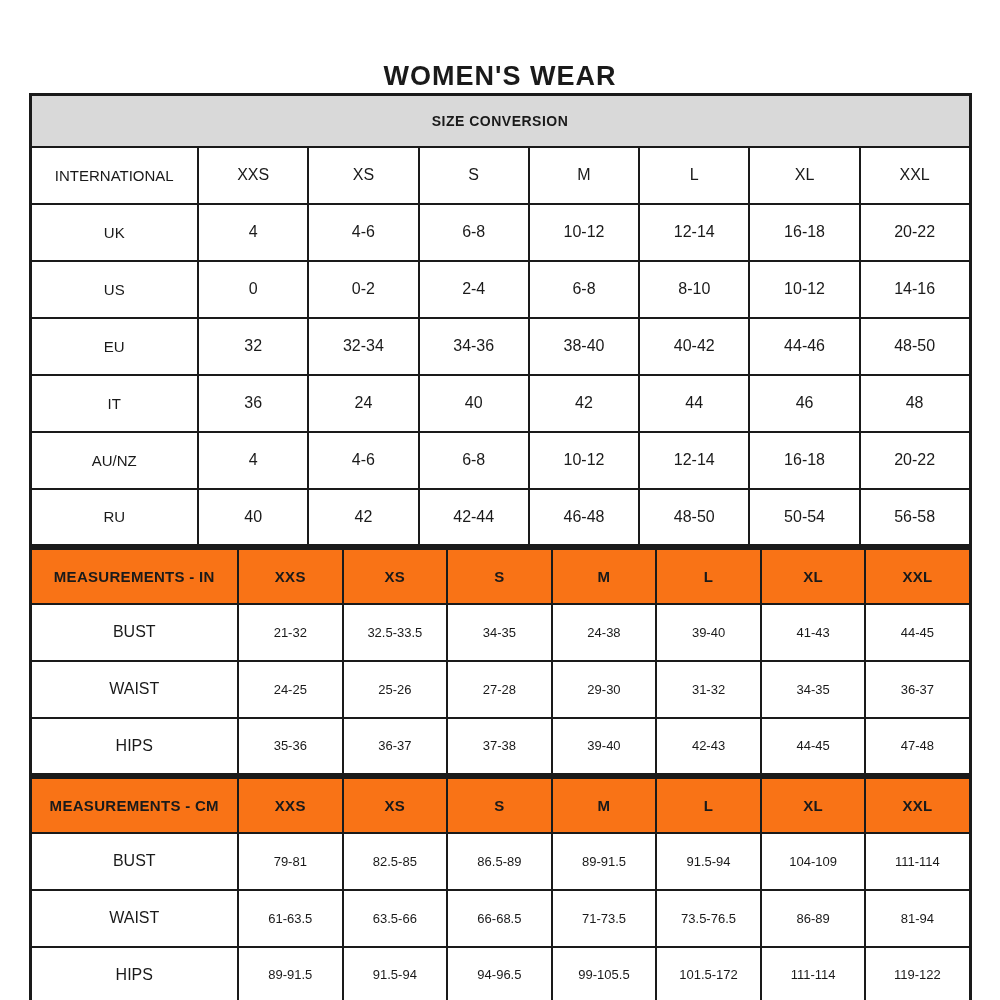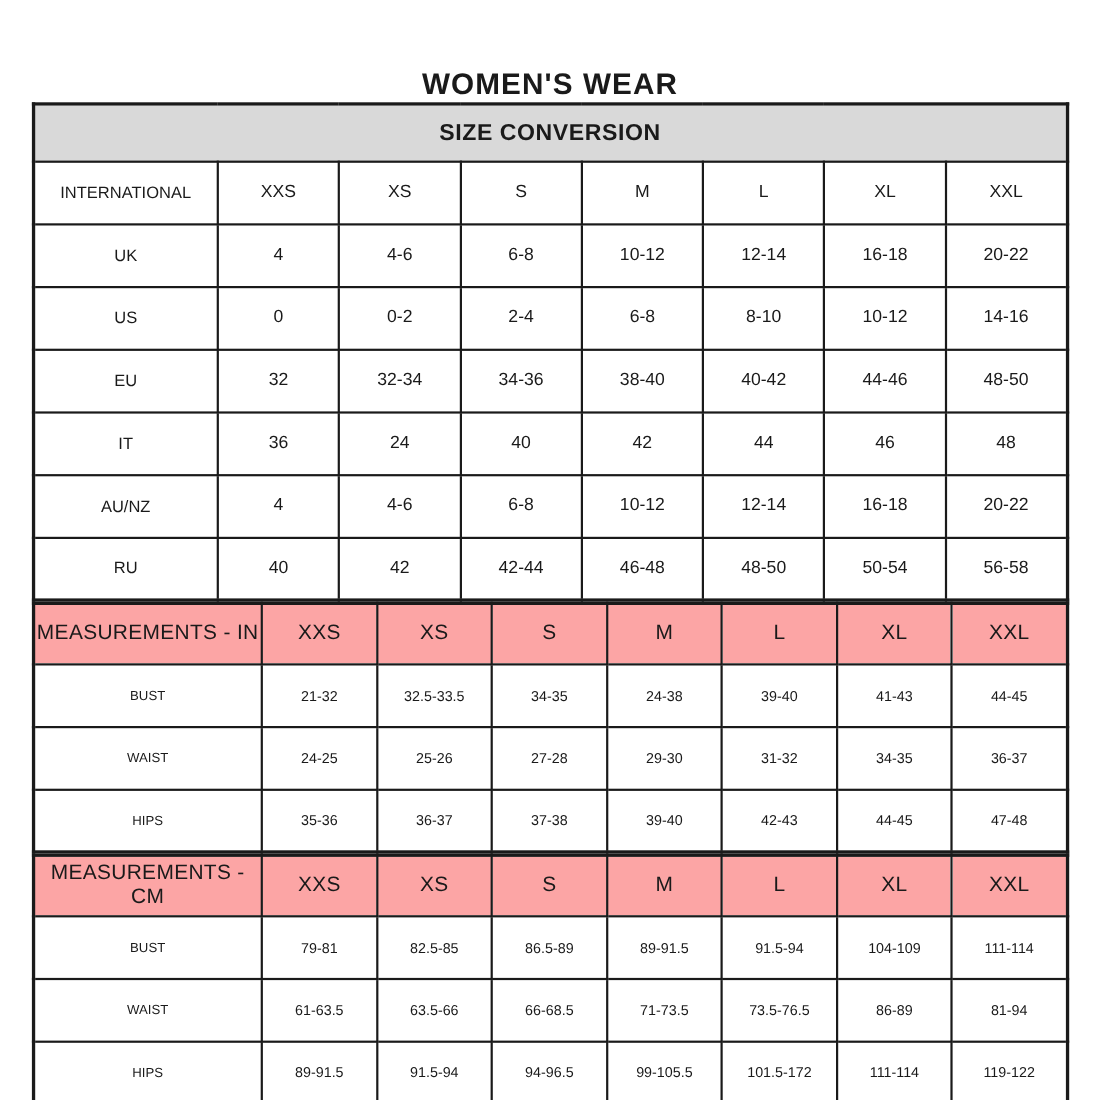--- a/index.html
+++ b/index.html
@@ -39,42 +39,42 @@
     text-align: center;
     vertical-align: middle;
     padding: 0 2px;
     overflow: hidden;
   }
   
   .tbl-conversion { margin-top: 0; }
   .section-header {
     background: #d9d9d9;
     height: 52px;
-    font-size: 21px;
+    font-size: 14px;
     font-weight: bold;
     letter-spacing: 0.5px;
   }
   .tbl-conversion td {
     height: 57px;
     font-size: 16px;
     background: #ffffff;
   }
   .tbl-conversion td.conv-label { font-size: 15px; }
   .col-label-conv { width: 168px; }
   
   .tbl-measure { margin-top: 10px; }
   .tbl-measure th {
-    background: #fca5a5;
+    background: #f97316;
     height: 55px;
-    font-size: 19px;
-    font-weight: normal;
+    font-size: 15px;
+    font-weight: bold;
     letter-spacing: 0.3px;
   }
   .tbl-measure td { height: 57px; background: #ffffff; }
-  .tbl-measure td.m-label { font-size: 12px; }
+  .tbl-measure td.m-label { font-size: 16px; }
   .tbl-measure td.m-value { font-size: 13px; }
   .col-label-measure { width: 208px; }
 </style>
 </head>
 <body>
 
 <div class="page">
 
   <h1 class="page-title">WOMEN'S WEAR</h1>
 

